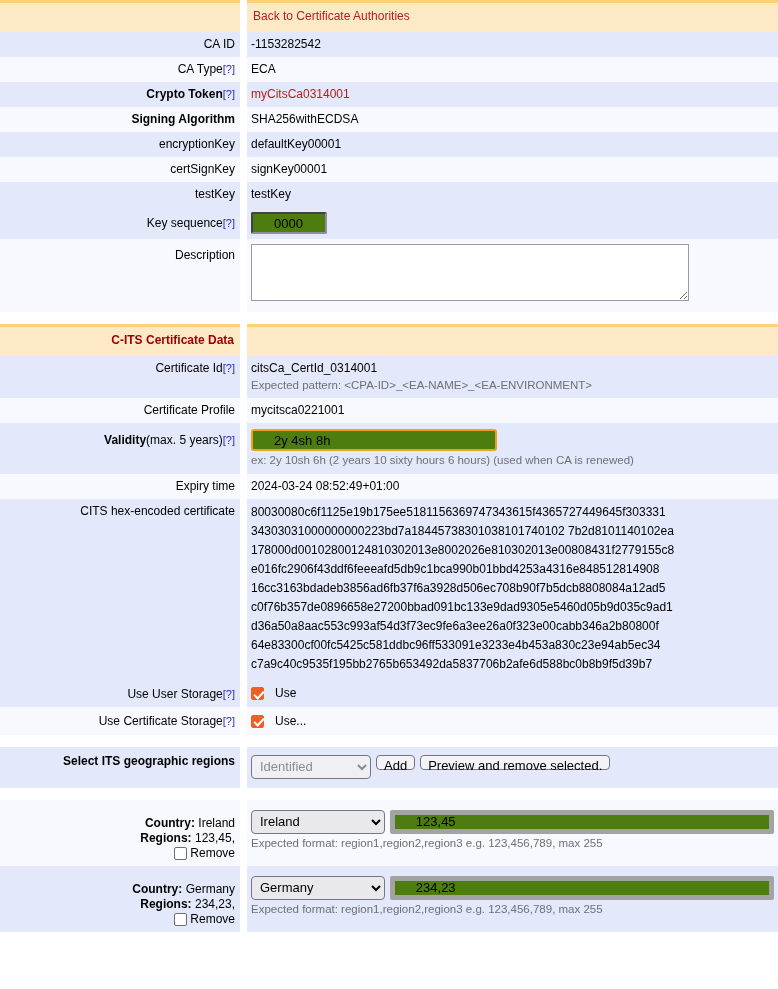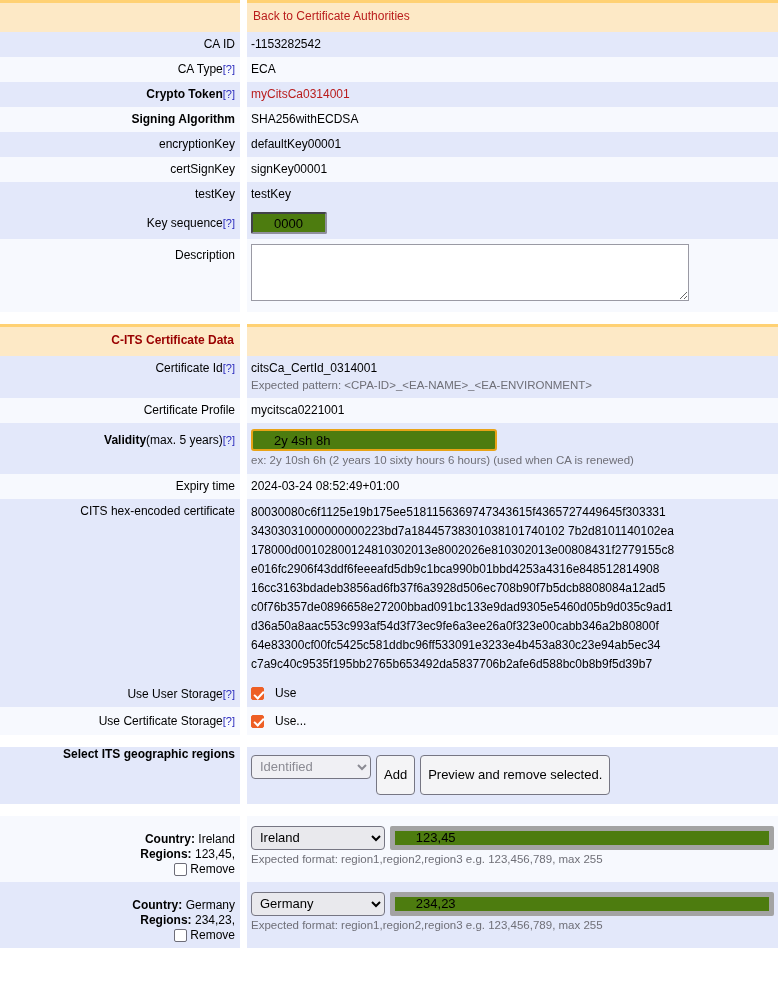--- a/index.html
+++ b/index.html
@@ -144,21 +144,21 @@
   }
 
   button.btn {
     font-family: "Liberation Sans", sans-serif;
     font-size: 13px;
     padding: 2px 7px;
     border: 1px solid #767683;
     border-radius: 4px;
     background: #f4f4f6;
     color: #000;
-    height: 40px;
+    height: 15px;
     cursor: pointer;
     vertical-align: top;
   }
 
   .cbwrap {
     display: inline-flex;
     align-items: center;
     gap: 11px;
     vertical-align: middle;
   }
@@ -418,21 +418,21 @@
             <span class="cblabel">Use...</span>
           </span>
         </td>
       </tr>
 
       <tr class="spacer">
         <td colspan="3"></td>
       </tr>
 
       <tr class="rowA">
-        <td class="lbl" style="padding-top:0;">
+        <td class="lbl" style="padding-top:7px;">
           <span class="bold">Select ITS geographic regions</span>
         </td>
         <td class="gap"></td>
         <td class="val" style="padding-top:8px;padding-bottom:9px;">
           <span class="ctrlrow">
             <select class="sel geo">
               <option>Identified</option>
             </select>
             <button class="btn">Add</button>
             <button class="btn">Preview and remove selected.</button>

